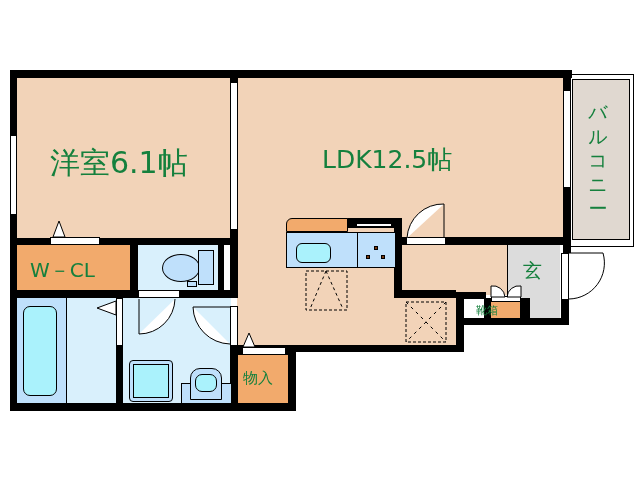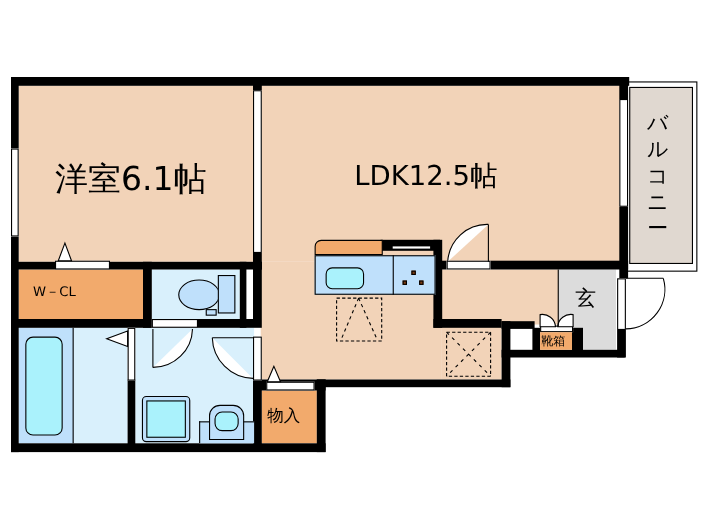--- a/index.html
+++ b/index.html
@@ -1,19 +1,19 @@
 <!DOCTYPE html>
 <html><head>
 <meta charset="utf-8">
 <style>
   html, body { margin:0; padding:0; }
   body { width:638px; height:480px; background:#ffffff; position:relative; overflow:hidden; font-family:"DejaVu Sans", sans-serif; }
   .abs { position:absolute; box-sizing:border-box; }
   .wall { position:absolute; background:#000; }
-  .room-label { position:absolute; color:#000000; white-space:nowrap; }
+  .room-label { position:absolute; color:#15803d; white-space:nowrap; }
   .win { position:absolute; background:#fff; border:1px solid #000; box-sizing:border-box; }
   .door-panel { position:absolute; background:#fff; border:1px solid #000; box-sizing:border-box; }
   svg { position:absolute; overflow:visible; }
 </style>
 </head>
 <body>
 
 <div class="abs" style="left:17px;top:78px;width:214px;height:160px;background:#f2d3b8;"></div>
 <div class="abs" style="left:237px;top:78px;width:330px;height:160px;background:#f2d3b8;"></div>
 <div class="abs" style="left:237px;top:238px;width:164px;height:107px;background:#f2d3b8;"></div>
@@ -158,16 +158,16 @@
 
 <div class="abs" style="left:181px;top:383px;width:50px;height:20px;background:#bfe0fb;border:1px solid #000;border-bottom:none;border-right:none;"></div>
 <div class="abs" style="left:190px;top:368px;width:32px;height:32px;background:#bfe0fb;border:1px solid #000;border-radius:10px 10px 0 0;"></div>
 <div class="abs" style="left:195px;top:374px;width:22px;height:18px;background:#aaf2fc;border:1px solid #000;border-radius:7px;"></div>
 
 <div class="abs" style="left:491px;top:302px;width:29px;height:16px;background:#f2aa6c;"></div>
 
 <div class="room-label" style="left:50px;top:143px;font-size:30px;">洋室6.1帖</div>
 <div class="room-label" style="left:322px;top:143px;font-size:25px;text-align:right;">LDK12.5帖</div>
 <div class="room-label" style="left:588px;top:100px;width:20px;font-size:19px;line-height:24px;white-space:normal;word-break:break-all;text-align:center;">バルコニー</div>
-<div class="room-label" style="left:30px;top:257px;font-size:12px;">W－CL</div>
+<div class="room-label" style="left:30px;top:257px;font-size:20px;">W－CL</div>
 <div class="room-label" style="left:243px;top:369px;font-size:15px;">物入</div>
 <div class="room-label" style="left:523px;top:258px;font-size:19px;">玄</div>
-<div class="room-label" style="left:492px;top:303px;font-size:11px;">靴箱</div>
+<div class="room-label" style="left:476px;top:303px;font-size:11px;">靴箱</div>
 
 </body></html>

